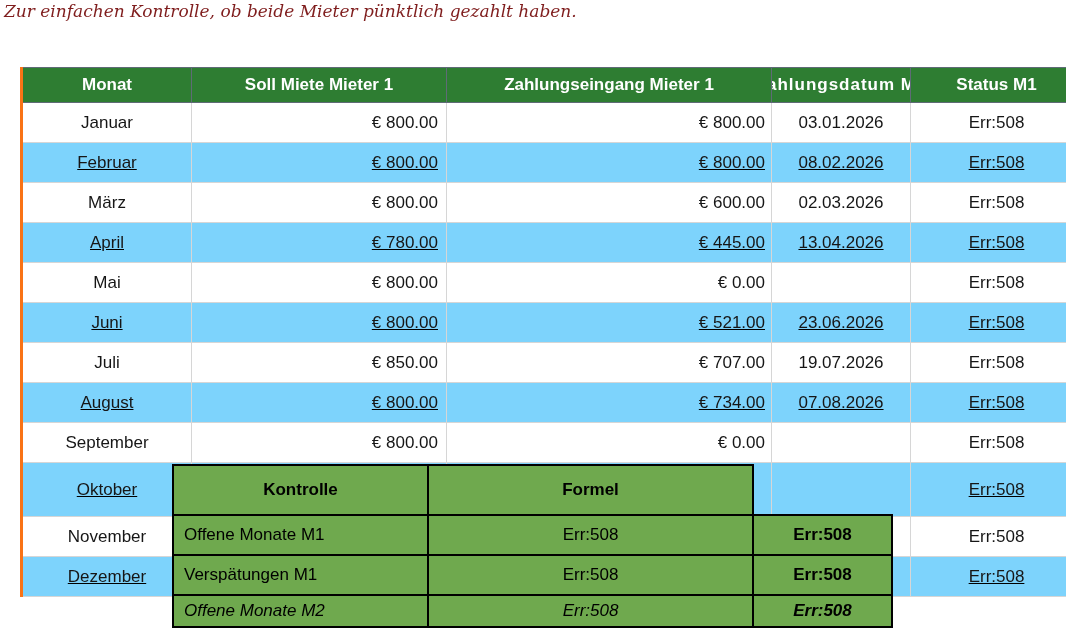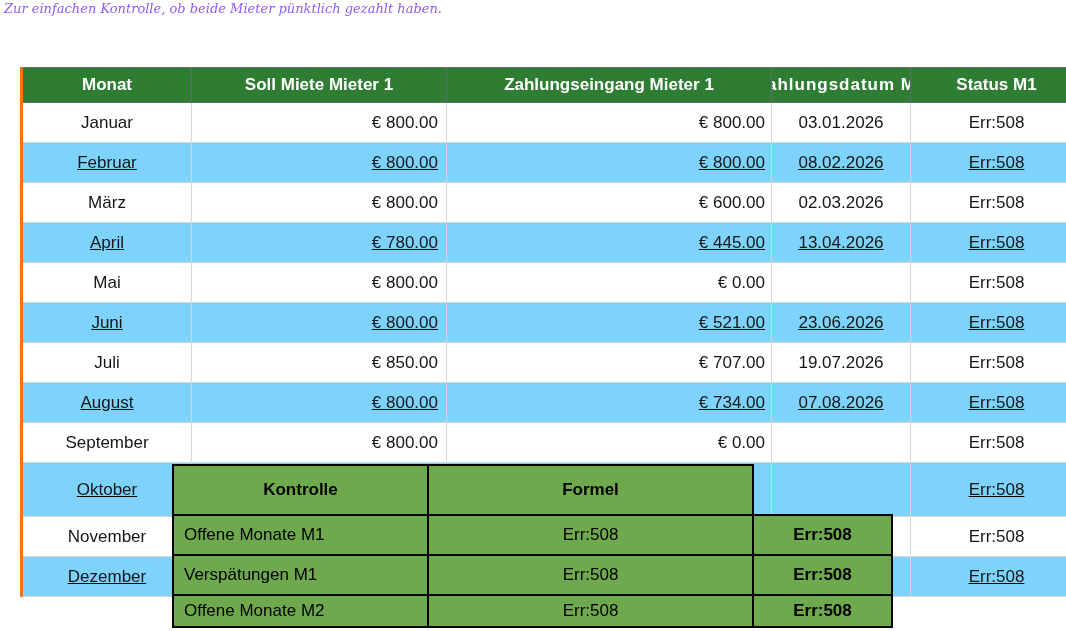--- a/index.html
+++ b/index.html
@@ -4,21 +4,21 @@
 <style>
   html,body{margin:0;padding:0;}
   body{
     width:1066px;height:631px;position:relative;overflow:hidden;
     background:#ffffff;font-family:"Liberation Sans",sans-serif;
   }
   
   #sheet-title{
     position:absolute;left:4px;top:1px;
     font-family:"DejaVu Serif",serif;font-style:italic;
-    font-size:13px;color:#8b5cf6;white-space:nowrap;
+    font-size:17px;color:#7f1d1d;white-space:nowrap;
   }
   
   #main-table{
     position:absolute;left:20px;top:67px;width:1061px;
     border-left:3px solid #f97316;z-index:1;
   }
   .hrow{display:flex;height:36px;background:#2e7d32;}
   .hcell{
     box-sizing:border-box;display:flex;align-items:center;justify-content:center;
     color:#fff;font-weight:bold;font-size:17px;
@@ -50,21 +50,21 @@
     box-sizing:border-box;background:#6fa94e;border:2px solid #000;
     display:flex;align-items:center;color:#000000;font-size:17px;
     overflow:hidden;white-space:nowrap;
   }
   .scell + .scell{margin-left:-2px;}
   .sh{height:52px;font-weight:bold;justify-content:center;}
   .s-label{width:257px;padding-left:10px;}
   .s-formel{width:327px;justify-content:center;}
   .s-extra{width:141px;justify-content:center;font-weight:bold;}
   .sr{height:42px;}
-  .sr-last{height:34px;}
+  .sr-last{height:34px;font-style:italic;}
   .sh-label{width:257px;}
   .sh-formel{width:327px;}
 </style>
 </head>
 <body>
 
 <div id="sheet-title">Zur einfachen Kontrolle, ob beide Mieter pünktlich gezahlt haben.</div>
 
 <div id="main-table">
   <div class="hrow">

